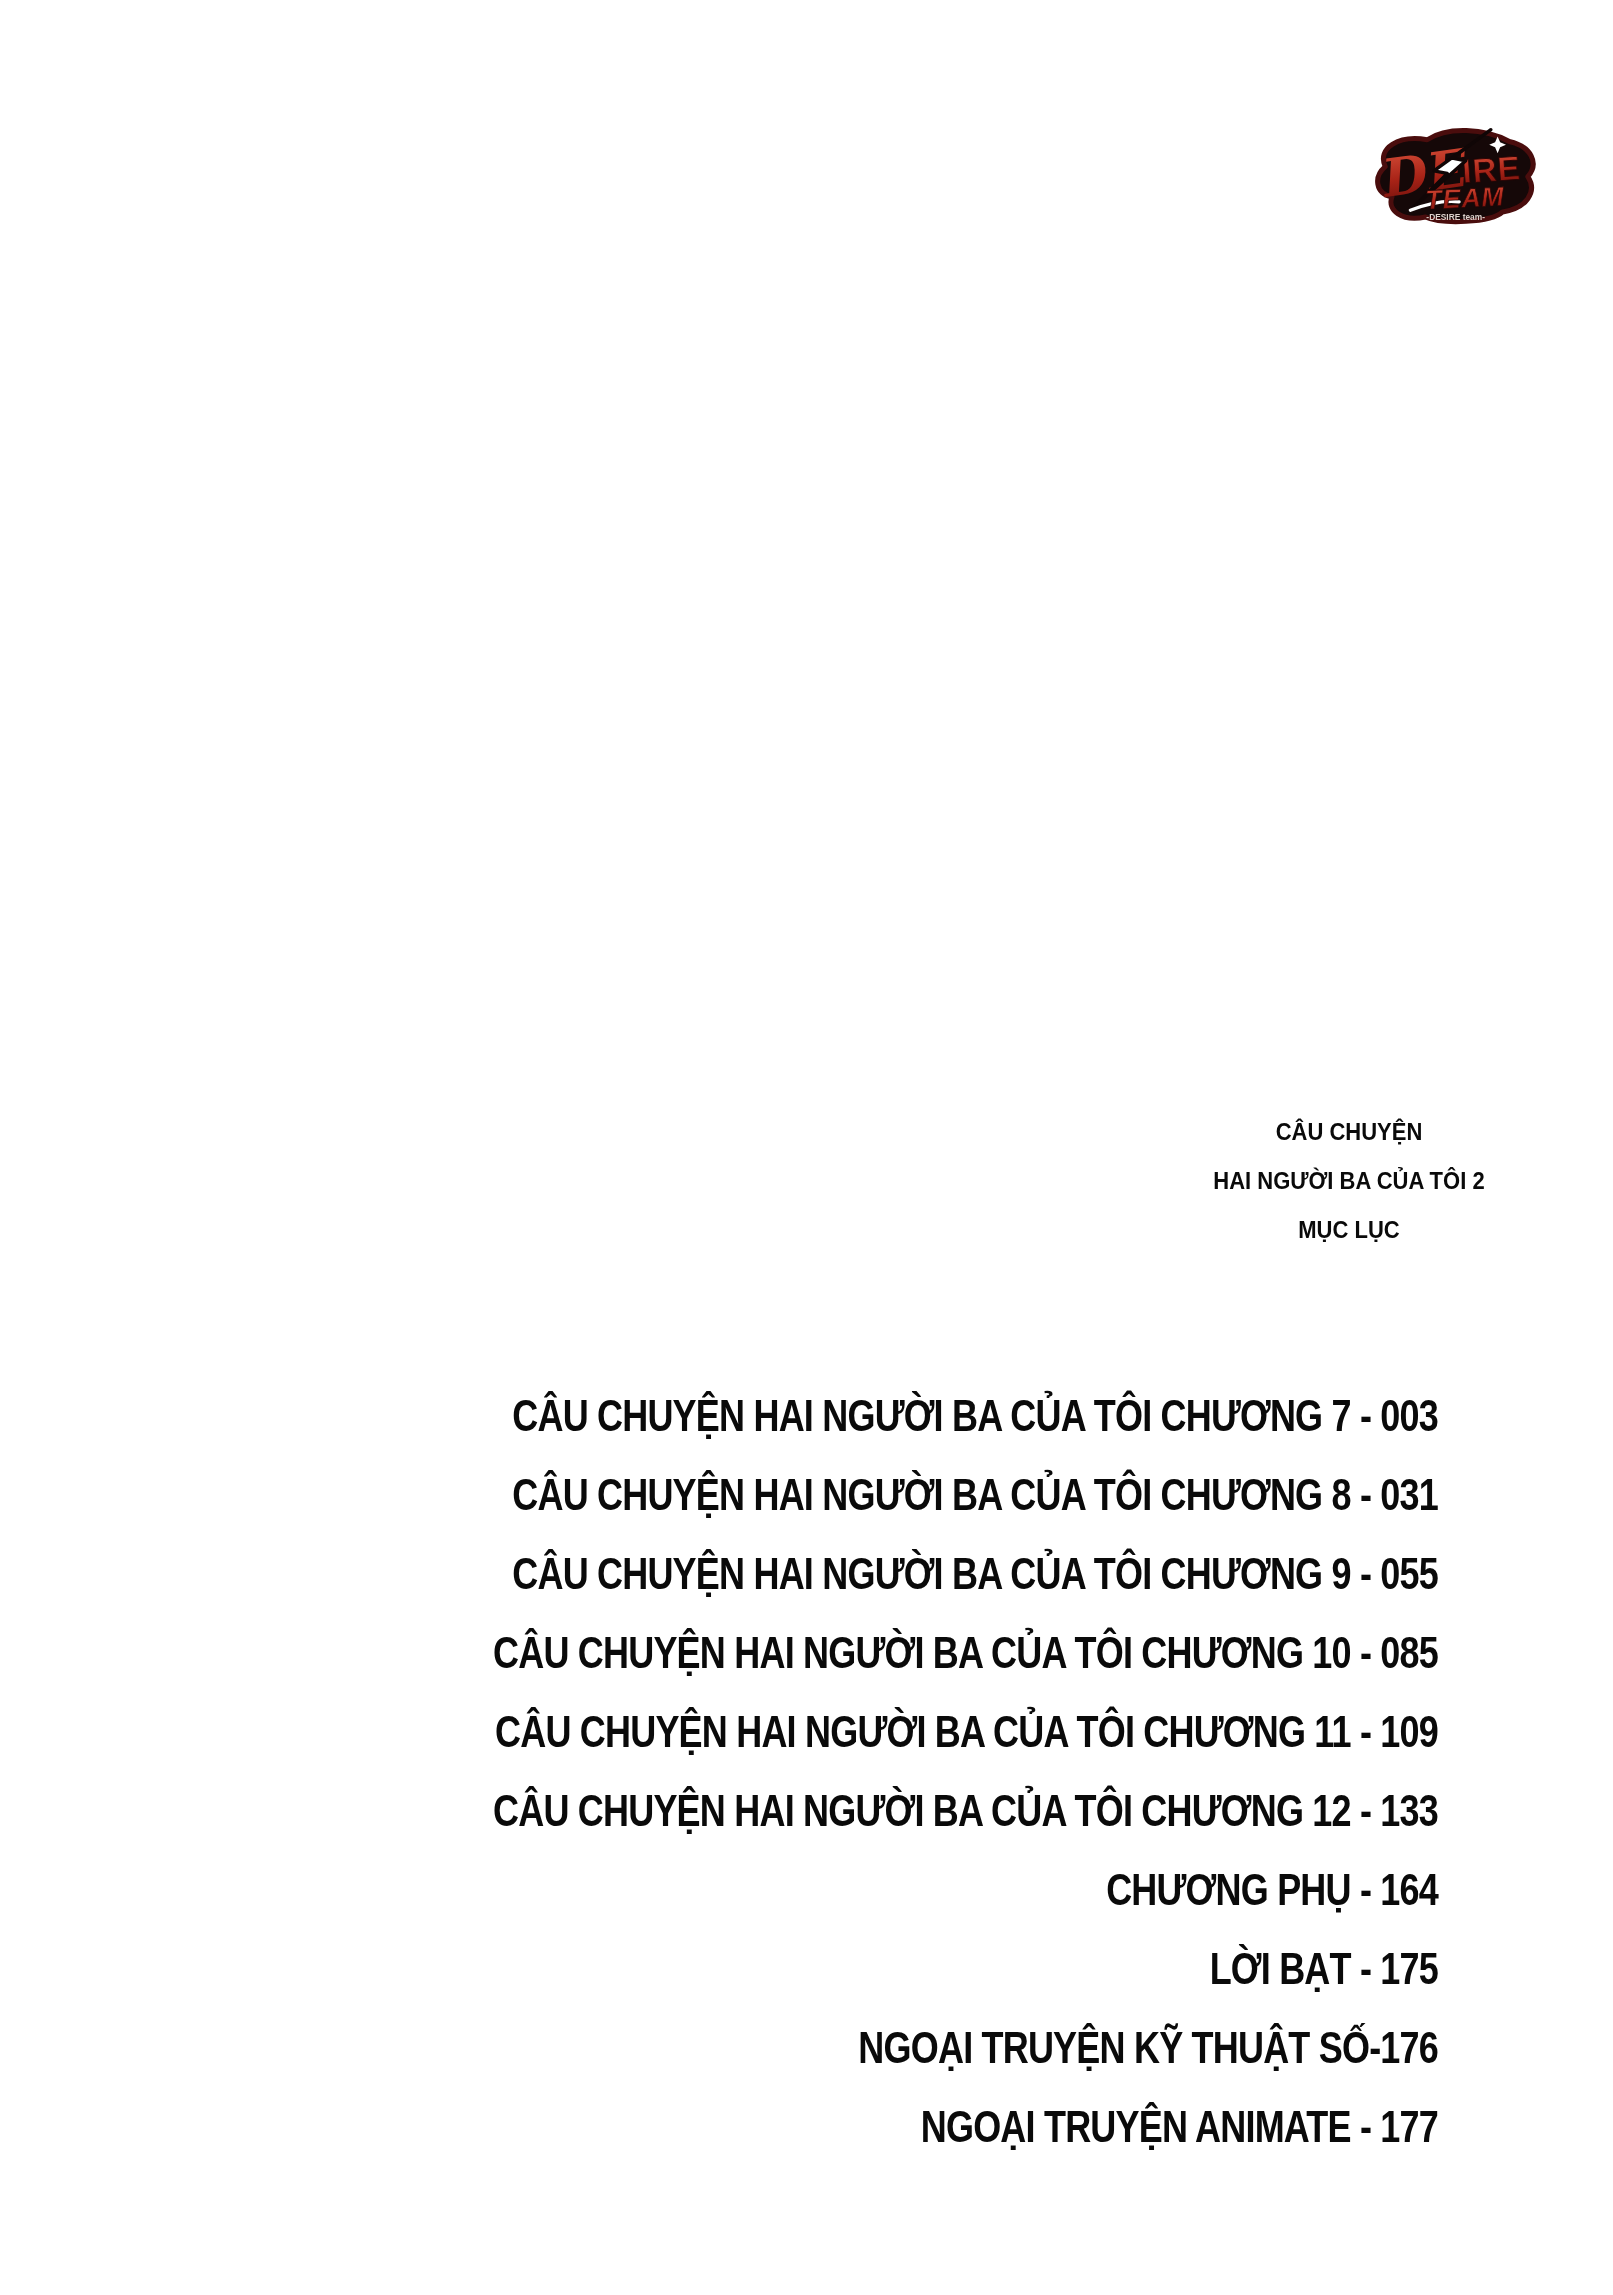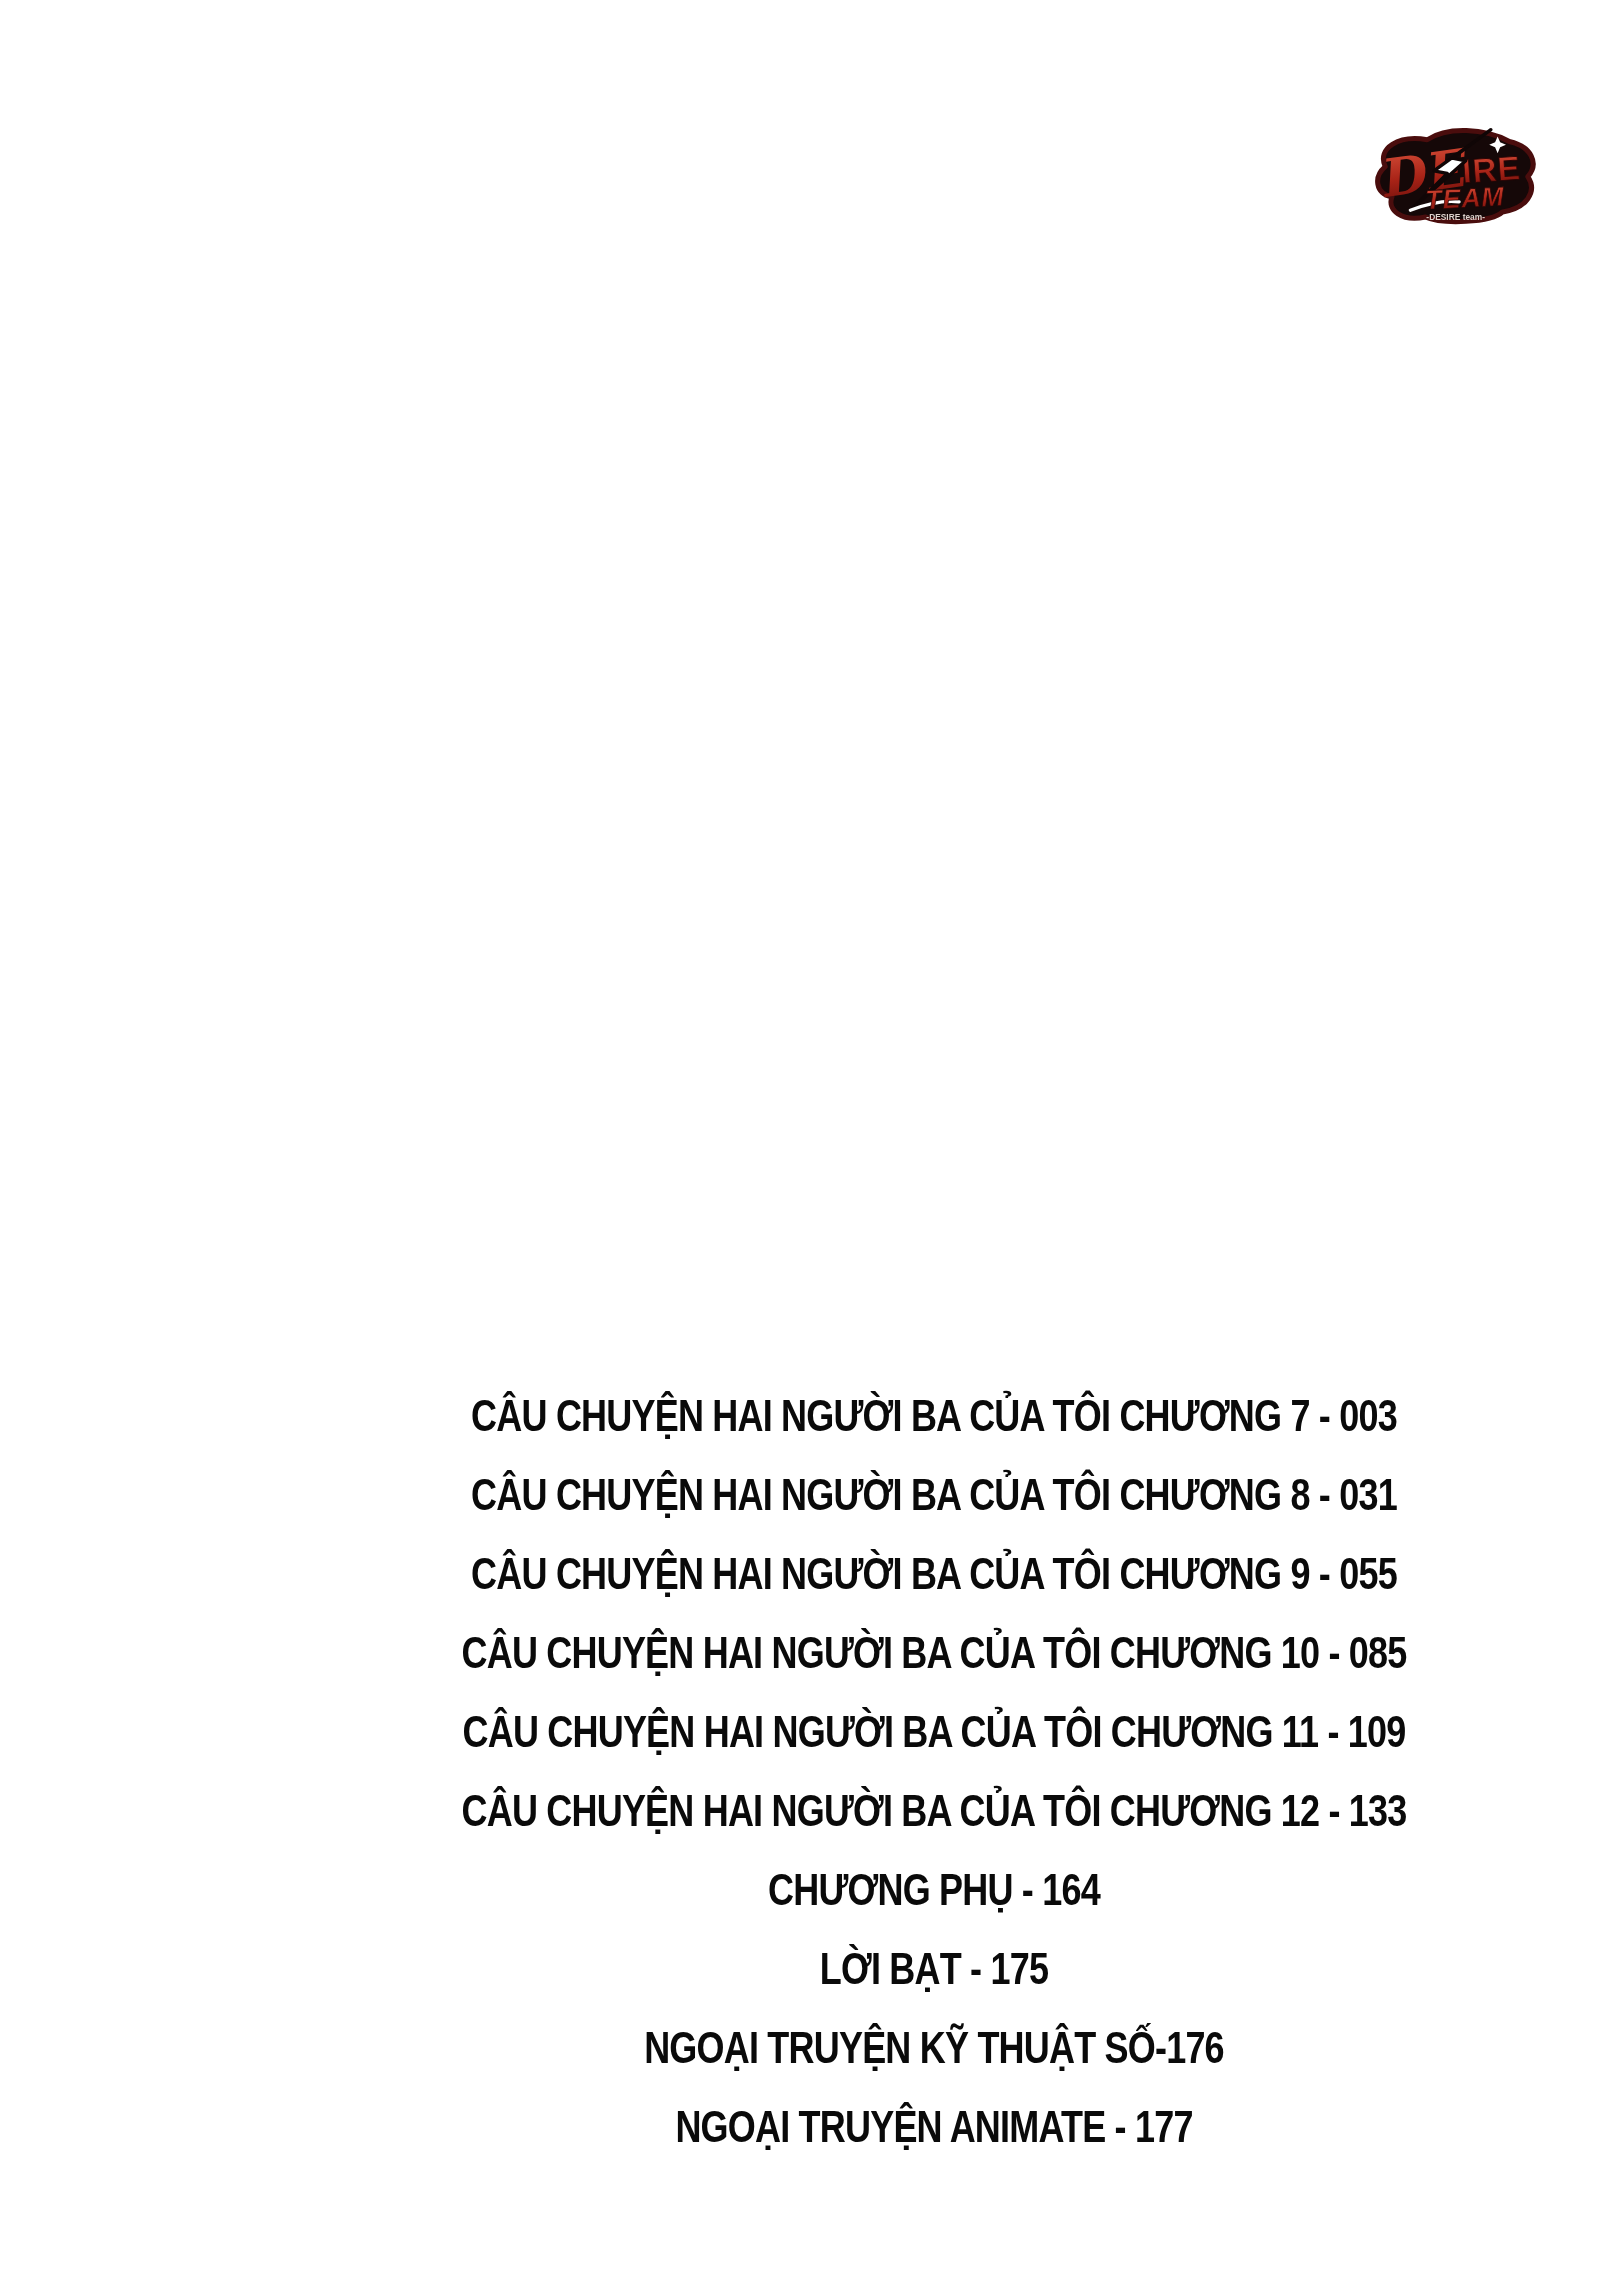--- a/index.html
+++ b/index.html
@@ -24,21 +24,21 @@
     color:#0a0a0a;
     font-weight:bold;
     font-size:22px;
     line-height:49px;
     letter-spacing:0px;
   }
   .title-line{transform:scaleY(1.12);}
   
   .toc{
     position:absolute;right:175px;top:1376px;width:1008px;
-    text-align:center;
+    text-align:right;
     color:#0a0a0a;
     font-weight:bold;
     font-size:36px;
     letter-spacing:-0.8px;
   }
   .toc-line{
     height:79px;line-height:79px;
     transform:scaleY(1.22);
     transform-origin:50% 50%;
     white-space:nowrap;
@@ -64,20 +64,25 @@
       <text x="22" y="86" font-size="62" font-weight="bold" font-style="italic" font-family="DejaVu Serif, serif" fill="url(#redgrad)" transform="rotate(-8 40 70)">DE</text>
       <text x="116" y="70" font-size="40" font-weight="bold" font-family="Liberation Sans, sans-serif" fill="url(#redgrad)" stroke="#2a0505" stroke-width="1" letter-spacing="1" transform="rotate(-4 140 60)">IRE</text>
       <path d="M150,8 L104,42 L120,45 L58,100 L98,60 L82,57 Z" fill="#ffffff" stroke="#100606" stroke-width="4" stroke-linejoin="round"></path>
       <path d="M158,16 L161,23 L168,26 L161,29 L158,36 L155,29 L148,26 L155,23 Z" fill="#ffffff"></path>
       <path d="M54,104 C80,94 96,92 112,94" fill="none" stroke="#ffffff" stroke-width="4" stroke-linecap="round"></path>
       <text x="72" y="101" font-size="32" font-weight="bold" font-style="italic" font-family="Liberation Sans, sans-serif" fill="url(#redgrad)" stroke="#2a0505" stroke-width="0.8" letter-spacing="1" transform="rotate(-3 110 95)">TEAM</text>
       <text x="108" y="116" font-size="10" font-weight="bold" text-anchor="middle" font-family="Liberation Sans, sans-serif" fill="#ddd2cc">-DESIRE team-</text>
     </svg>
   </div>
 
+  <div class="title-block">
+    <div class="title-line">CÂU CHUYỆN</div>
+    <div class="title-line">HAI NGƯỜI BA CỦA TÔI 2</div>
+    <div class="title-line">MỤC LỤC</div>
+  </div>
 
   <div class="toc">
     <div class="toc-line">CÂU CHUYỆN HAI NGƯỜI BA CỦA TÔI CHƯƠNG 7 - 003</div>
     <div class="toc-line">CÂU CHUYỆN HAI NGƯỜI BA CỦA TÔI CHƯƠNG 8 - 031</div>
     <div class="toc-line">CÂU CHUYỆN HAI NGƯỜI BA CỦA TÔI CHƯƠNG 9 - 055</div>
     <div class="toc-line">CÂU CHUYỆN HAI NGƯỜI BA CỦA TÔI CHƯƠNG 10 - 085</div>
     <div class="toc-line">CÂU CHUYỆN HAI NGƯỜI BA CỦA TÔI CHƯƠNG 11 - 109</div>
     <div class="toc-line">CÂU CHUYỆN HAI NGƯỜI BA CỦA TÔI CHƯƠNG 12 - 133</div>
     <div class="toc-line">CHƯƠNG PHỤ - 164</div>
     <div class="toc-line">LỜI BẠT - 175</div>

